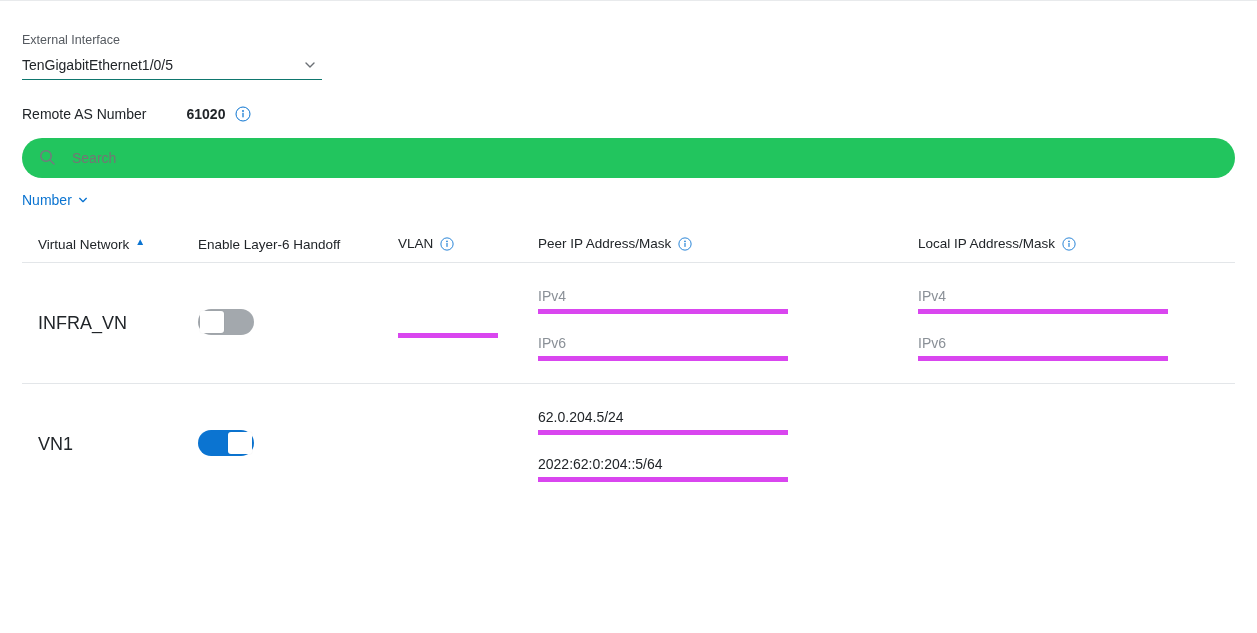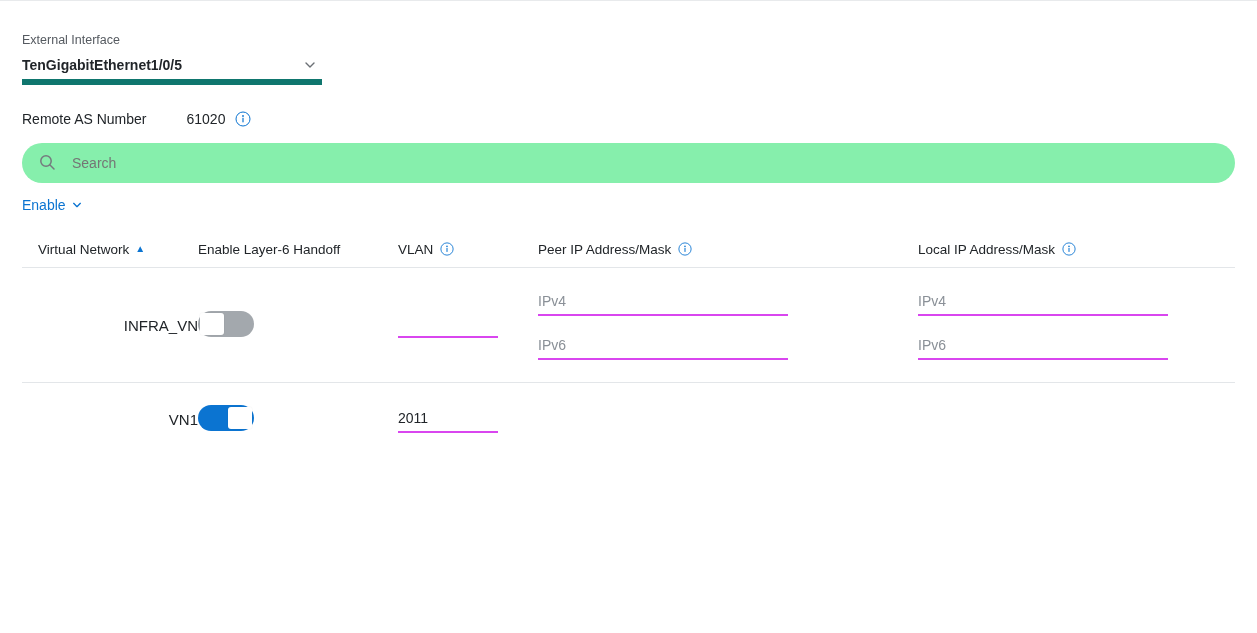--- a/index.html
+++ b/index.html
@@ -28,27 +28,26 @@
     margin-bottom: 6px;
     display: block;
   }
   .select-wrap {
     width: 300px;
     position: relative;
   }
   .select-input {
     width: 100%;
     border: none;
-    border-bottom: 6px solid #0f766e;
+    border-bottom: 1px solid #0f766e;
     background: transparent;
     font-size: 14px;
     color: #212529;
     padding: 4px 28px 6px 0;
     cursor: pointer;
-    font-weight: bold;
   }
   .chevron-down {
     position: absolute;
     right: 6px;
     top: 6px;
     pointer-events: none;
   }
   .inline-row {
     display: flex;
     align-items: center;
@@ -58,39 +57,40 @@
   }
   .inline-label {
     font-size: 14px;
     color: #212529;
   }
   .inline-value {
     font-size: 14px;
     color: #212529;
     display: flex;
     gap: 10px;
+    font-weight: bold;
   }
   .info-icon {
     display: inline-flex;
     width: 16px; height: 16px;
     align-items: center; justify-content: center;
   }
   .desc-area {
     width: 300px;
     height: 70px;
     border: 1px solid #c9ced2;
     border-radius: 2px;
     resize: both;
     font-family: inherit;
     font-size: 13px;
     padding: 4px 6px;
   }
   .search-bar {
     margin: 16px 22px 14px 22px;
-    background: #86efac;
+    background: #22c55e;
     border-radius: 20px;
     height: 40px;
     display: flex;
     align-items: center;
     padding: 0 16px;
     gap: 14px;
   }
   .search-input {
     flex: 1;
     border: none;
@@ -119,40 +119,39 @@
     display: grid;
     grid-template-columns: 160px 200px 140px 380px 1fr;
     align-items: center;
     border-bottom: 1px solid #e3e6e9;
     padding: 10px 16px;
     color: #212529;
     font-size: 13.5px;
   }
   .th {
     display: flex;
-    align-items: center;
+    align-items: flex-start;
     gap: 6px;
   }
   .sort-ind {
     color: #0b74d1;
     font-size: 10px;
     position:relative;
     top:-1px;
   }
   .trow {
     display: grid;
     grid-template-columns: 160px 200px 140px 380px 1fr;
     align-items: center;
     border-bottom: 1px solid #e3e6e9;
     padding: 22px 16px;
   }
   .vn-name {
-    font-size: 15px;
-    color: #212529;
-    text-align: right;
+    font-size: 18px;
+    color: #212529;
   }
   
   .toggle {
     width: 56px; height: 26px;
     border-radius: 13px;
     position: relative;
     cursor: pointer;
     display: inline-block;
   }
   .toggle .knob {
@@ -166,21 +165,21 @@
   }
   .toggle.off { background: #a3a8ad; }
   .toggle.off .knob { left: 2px; }
   .toggle.on { background: #0b74d1; }
   .toggle.on .knob { left: 30px; }
   
   .u-input {
     width: 100%;
     max-width: 250px;
     border: none;
-    border-bottom: 2px solid #d946ef;
+    border-bottom: 5px solid #d946ef;
     background: transparent;
     font-size: 14px;
     padding: 3px 0 5px 0;
     color: #212529;
   }
   .u-input::placeholder { color: #8a9097; }
   .vlan-cell .u-input { max-width: 100px; }
   .ip-cell {
     display: flex;
     flex-direction: column;
@@ -228,21 +227,21 @@
       <svg width="18" height="18" viewBox="0 0 18 18">
           <circle cx="8" cy="8" r="5.2" fill="none" stroke="#75797e" stroke-width="1.5"></circle>
           <line x1="12" y1="12" x2="16" y2="16" stroke="#75797e" stroke-width="1.5" stroke-linecap="round"></line>
         </svg>
     </span>
     <input class="search-input" type="text" placeholder="Search" style="">
   </div>
 
   <div class="actions-row">
     <span class="actions-link">
-      <span>Enable</span>
+      <span>Number</span>
       <span>
         <svg width="10" height="10" viewBox="0 0 12 12">
             <path d="M2 4l4 4 4-4" fill="none" stroke="#0b74d1" stroke-width="1.6" stroke-linecap="round" stroke-linejoin="round"></path>
           </svg>
       </span>
     </span>
   </div>
 
   <div class="table">
     <div class="thead">
@@ -301,21 +300,22 @@
         <input class="u-input" type="text" value="" placeholder="IPv4" style="">
         <input class="u-input" type="text" value="" placeholder="IPv6" style="">
       </div>
     </div>
 
     <div class="trow" style="border-bottom:none">
       <div class="vn-name">VN1</div>
       <div>
         <span class="toggle on"><span class="knob"></span></span>
       </div>
-      <div class="vlan-cell">
-        <input class="u-input" type="text" value="2011" style="">
-      </div>
       <div class="ip-cell">
+      </div>
+      <div class="ip-cell">
+        <input class="u-input" type="text" value="62.0.204.5/24" placeholder="IPv4" style="">
+        <input class="u-input" type="text" value="2022:62:0:204::5/64" placeholder="IPv6" style="">
       </div>
     </div>
 
   </div>
 </div>
 
 </body></html>

